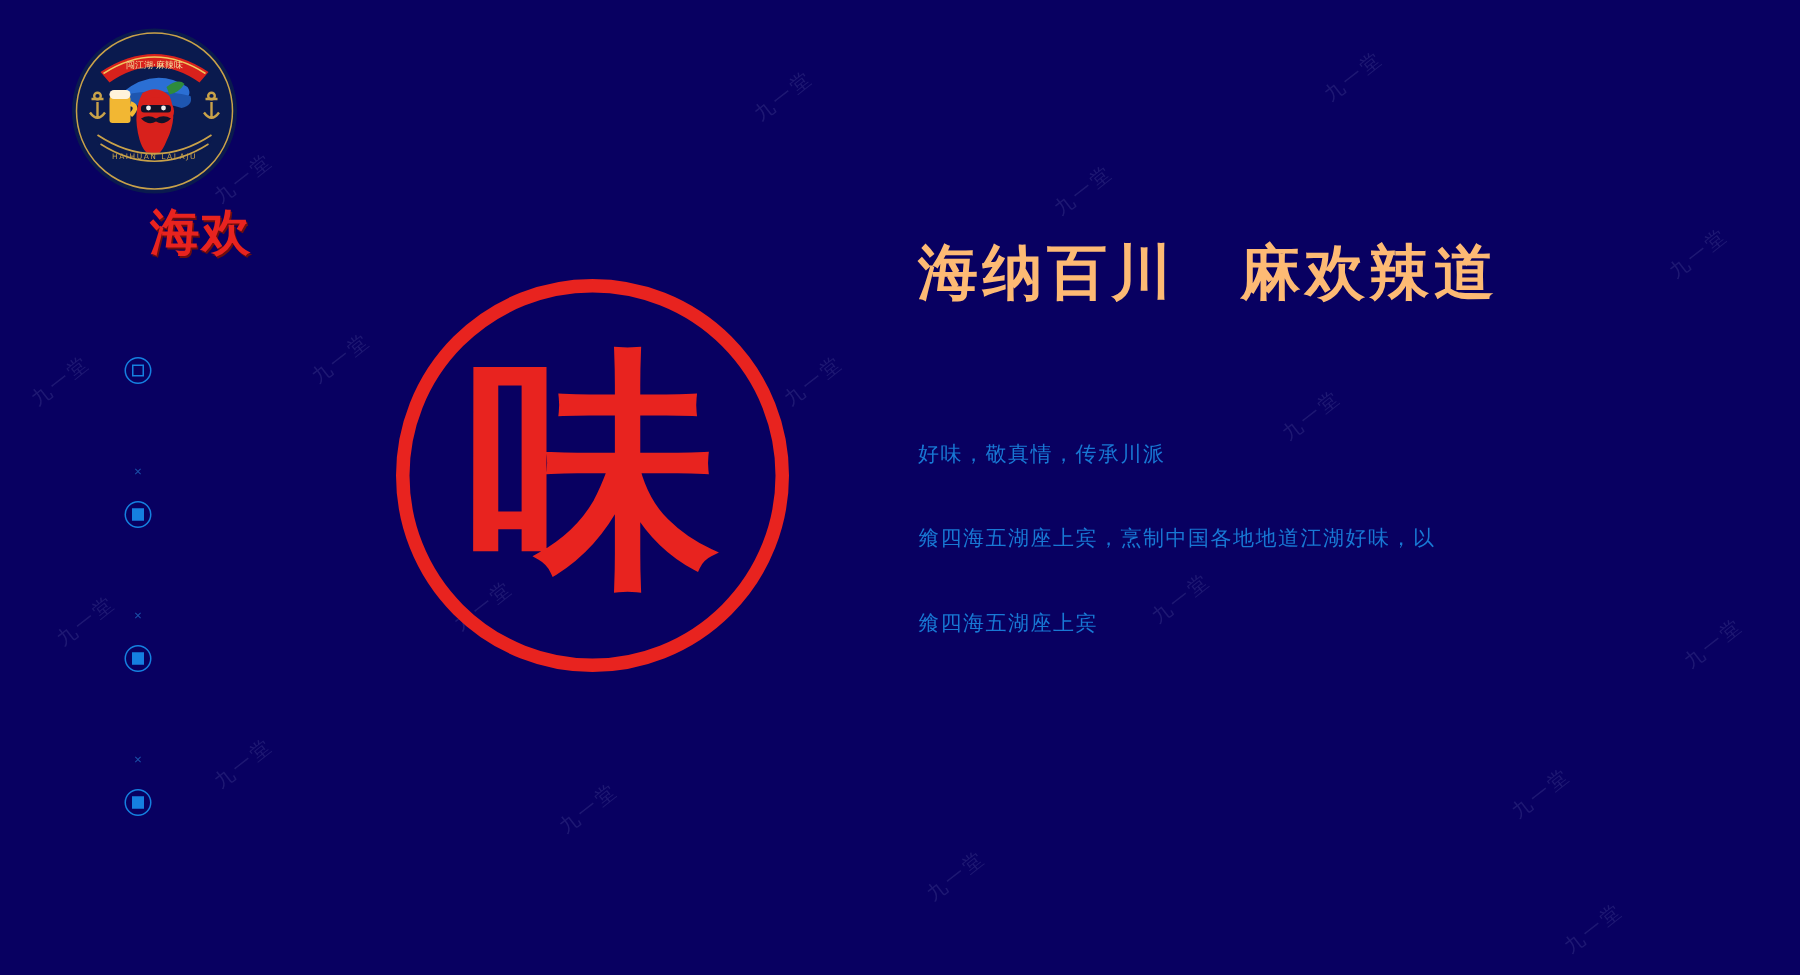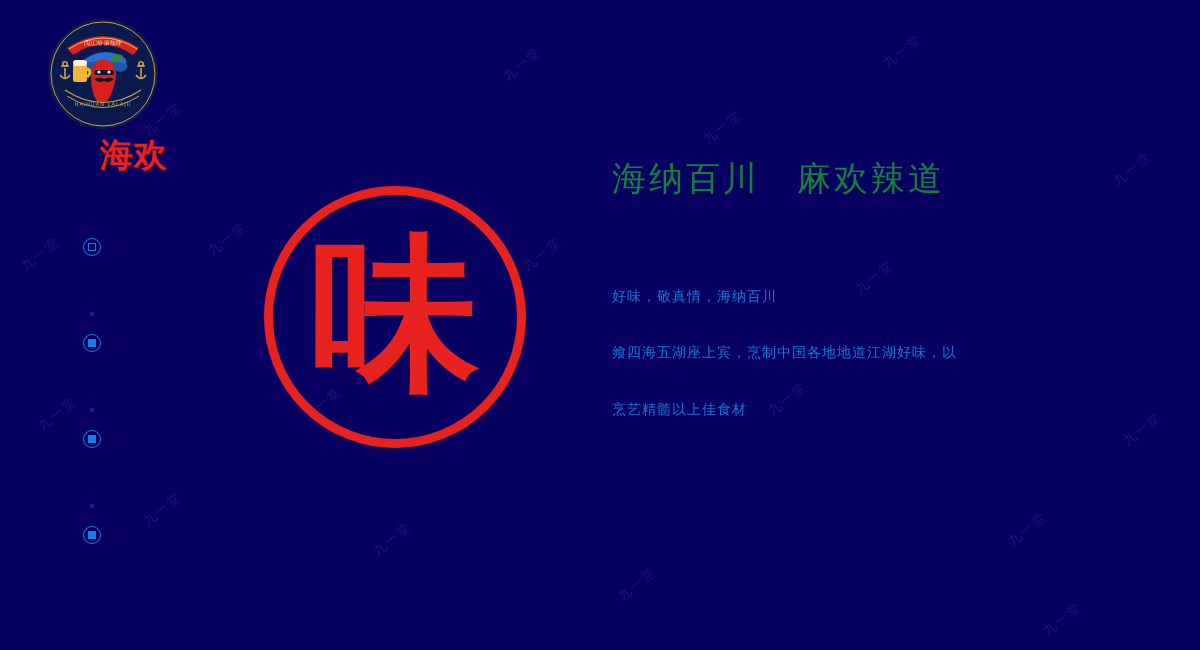--- a/index.html
+++ b/index.html
@@ -129,23 +129,23 @@
 
   
   #copy-column {
     position: absolute;
     left: 612px;
     top: 158px;
     width: 560px;
     z-index: 20;
   }
   #tagline {
-    color: #15803d;
-    font-size: 34px;
-    font-weight: normal;
+    color: #fdba74;
+    font-size: 40px;
+    font-weight: bold;
     letter-spacing: 3px;
     line-height: 1.2;
     font-family: "DejaVu Sans", sans-serif;
     white-space: pre;
   }
   #headline {
     margin-top: 34px;
     color: #EB2420;
     font-size: 62px;
     font-weight: bold;
@@ -268,17 +268,17 @@
     <div class="rail-gap"></div>
   </div>
 
 <div id="center-seal">
   <span id="seal-char">味</span>
 </div>
 
 <div id="copy-column">
   <div id="tagline">海纳百川　麻欢辣道</div>
   <div id="body-copy">
-      <p>好味，敬真情，海纳百川</p>
+      <p>好味，敬真情，传承川派</p>
       <p>飨四海五湖座上宾，烹制中国各地地道江湖好味，以</p>
-      <p>烹艺精髓以上佳食材</p>
+      <p>飨四海五湖座上宾</p>
     </div>
 </div>
 
 </body></html>

